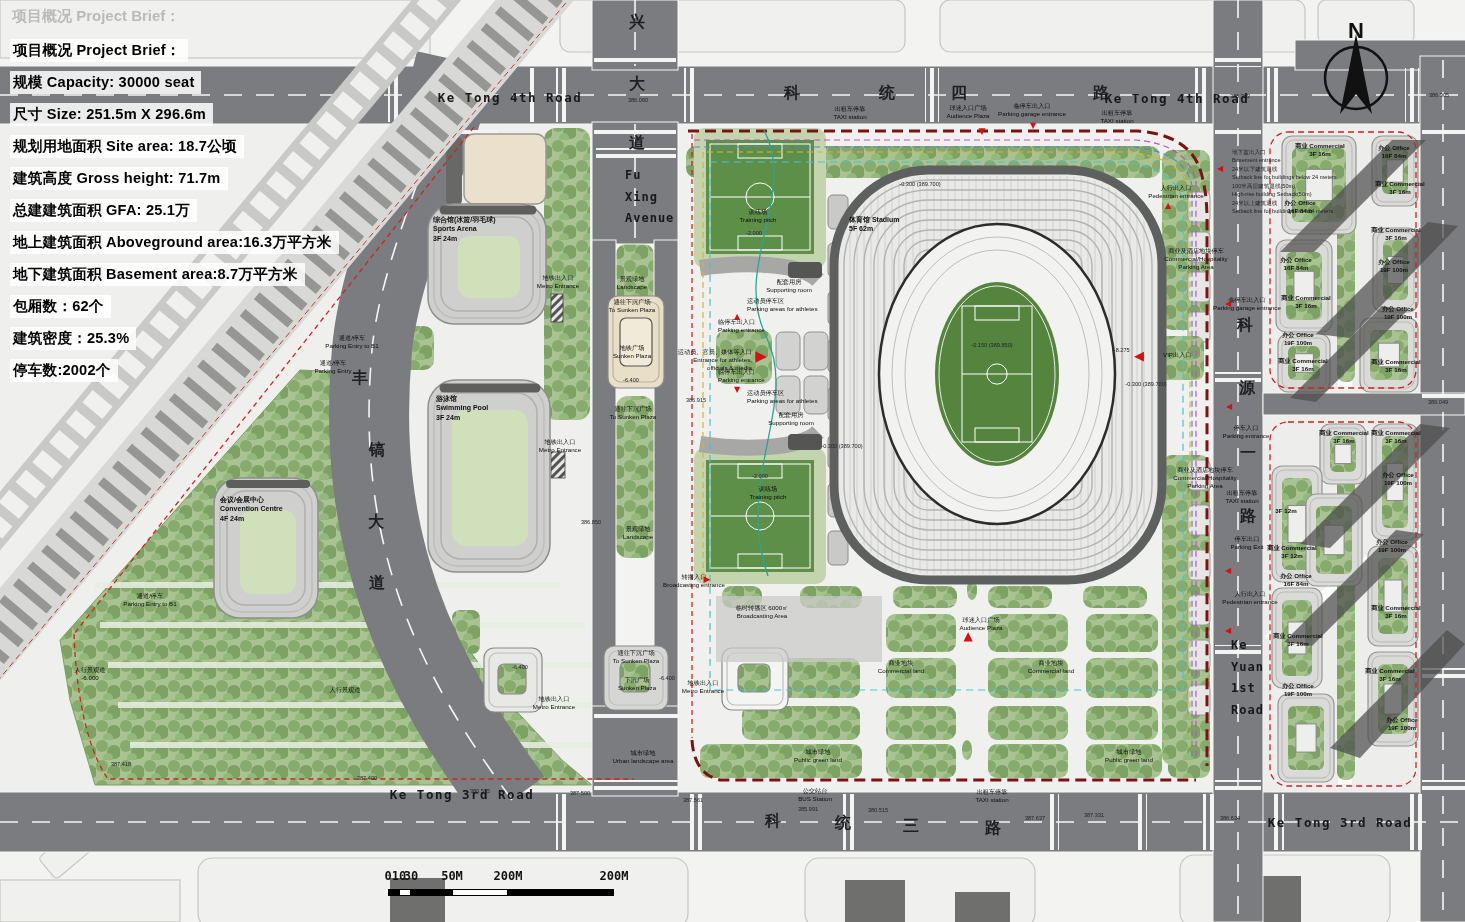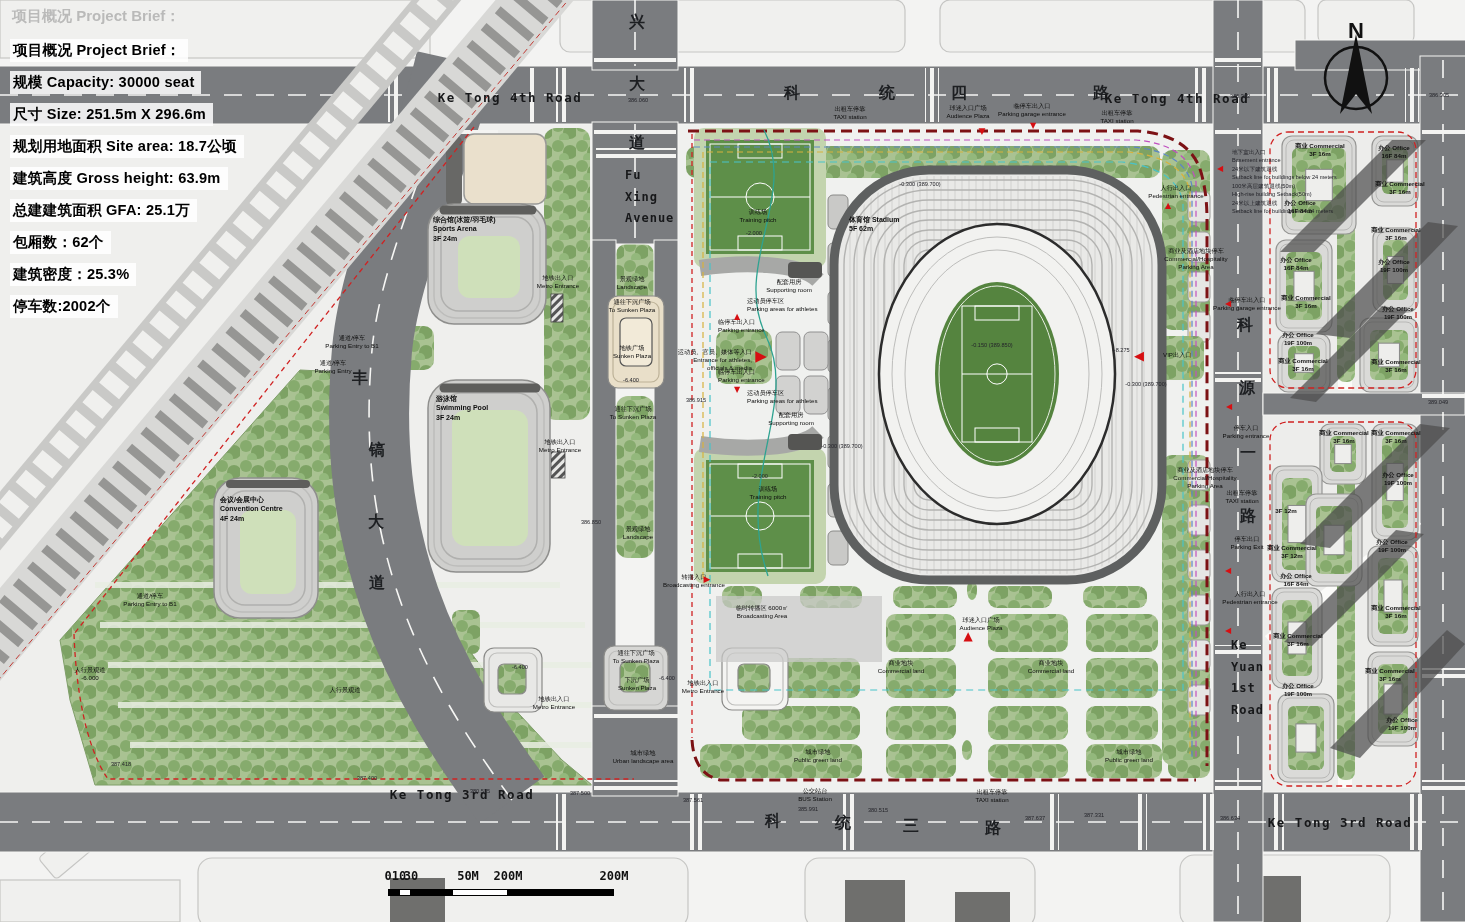--- a/index.html
+++ b/index.html
@@ -507,22 +507,24 @@
     <circle cx="40" cy="66" r="31" fill="none" stroke="#111" stroke-width="2.5"></circle>
     <polygon points="40,22 56,102 40,82 24,102" fill="#111"></polygon>
   </svg>
 
   <div id="brief">
     <div class="wm">项目概况 Project Brief：</div>
     <div class="line">项目概况 Project Brief：</div>
     <div class="line">规模 Capacity: 30000 seat</div>
     <div class="line">尺寸 Size: 251.5m X 296.6m</div>
     <div class="line">规划用地面积 Site area: 18.7公顷</div>
-    <div class="line">建筑高度 Gross height: 63.9m</div>
+    <div class="line">建筑高度 Gross height: 71.7m</div>
     <div class="line">总建建筑面积 GFA: 25.1万</div>
+    <div class="line">地上建筑面积 Aboveground area:16.3万平方米</div>
+    <div class="line">地下建筑面积 Basement area:8.7万平方米</div>
     <div class="line">包厢数：62个</div>
     <div class="line">建筑密度：25.3%</div>
     <div class="line">停车数:2002个</div>
   </div>
 
   <div id="labels">
       <div class="lbl k-rc" style="left: 637px; top: 22px;">兴</div>
       <div class="lbl k-rc" style="left: 637px; top: 84px;">大</div>
       <div class="lbl k-rc" style="left: 637px; top: 143px;">道</div>
       <div class="lbl k-rc" style="left: 792px; top: 93px;">科</div>
@@ -758,17 +760,17 @@
     </div>
   <div id="scalebar">
       <div class="seg f" style="left: 388px; width: 11px;"></div>
       <div class="seg o" style="left: 399px; width: 12px;"></div>
       <div class="seg f" style="left: 411px; width: 41px;"></div>
       <div class="seg o" style="left: 452px; width: 56px;"></div>
       <div class="seg f" style="left: 508px; width: 106px;"></div>
       <div class="tick" style="left: 388px;">0</div>
       <div class="tick" style="left: 399px;">10</div>
       <div class="tick" style="left: 411px;">30</div>
-      <div class="tick" style="left: 468px;">50M</div>
+      <div class="tick" style="left: 452px;">50M</div>
       <div class="tick" style="left: 508px;">200M</div>
       <div class="tick" style="left: 614px;">200M</div>
     </div>
 </div>
 
 </body></html>

